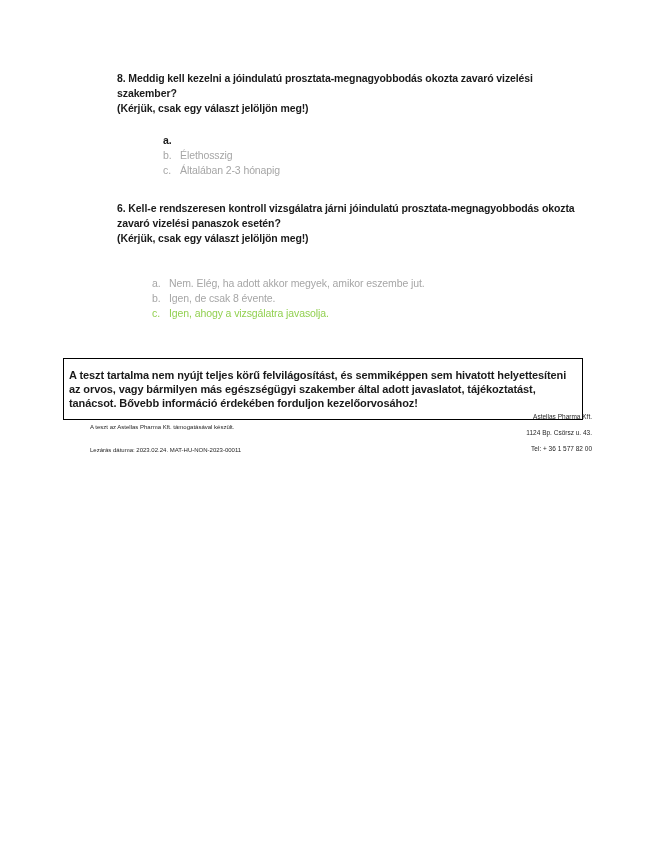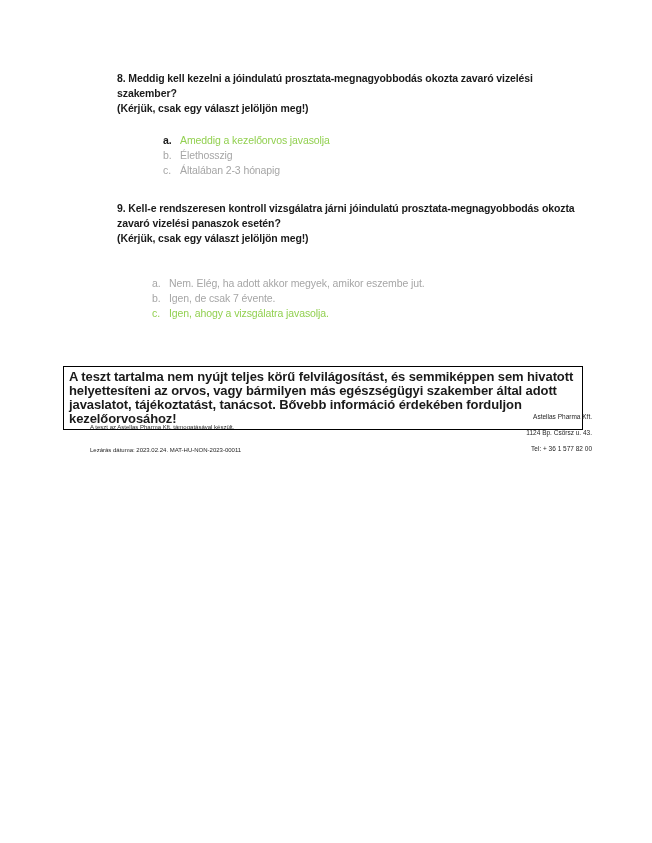--- a/index.html
+++ b/index.html
@@ -33,25 +33,25 @@
   .options-q8 { left: 163px; top: 133px; }
   .options-q9 { left: 152px; top: 276px; }
   .opt { display: flex; }
   .letter { flex: 0 0 17px; width: 17px; }
   .gray  { color: #a6a6a6; font-weight: 400; }
   .green { color: #92d050; font-weight: 400; }
   .dark-bold { color: #1a1a1a; font-weight: 700; }
   .disclaimer-box {
     position: absolute;
     left: 63px;
-    top: 366px;
+    top: 358px;
     width: 508px;
     border: 1px solid #000000;
-    padding: 3px 5px;
-    font-size: 13px;
+    padding: 9px 5px;
+    font-size: 11px;
     font-weight: 700;
     line-height: 14px;
     letter-spacing: -0.1px;
     color: #1a1a1a;
   }
   .disclaimer-box p { margin: 0; }
   .footer-left {
     position: absolute;
     left: 90px;
     top: 416px;
@@ -78,46 +78,45 @@
 
   <section class="question q8-title">
     <div>8. Meddig  kell kezelni a jóindulatú prosztata-megnagyobbodás okozta zavaró vizelési</div>
     <div>szakember?</div>
     <div>(Kérjük, csak egy választ jelöljön meg!)</div>
   </section>
 
   <section class="options options-q8">
     <div class="opt">
       <span class="letter dark-bold">a.</span>
-      <span class="green">Ameddig a kezelőorvos  javasolja</span>
     </div>
     <div class="opt">
       <span class="letter gray">b.</span>
       <span class="gray">Élethosszig</span>
     </div>
     <div class="opt">
       <span class="letter gray">c.</span>
       <span class="gray">Általában 2-3 hónapig</span>
     </div>
   </section>
 
   <section class="question q9-title">
-    <div>9. Kell-e rendszeresen kontroll vizsgálatra járni jóindulatú prosztata-megnagyobbodás okozta</div>
+    <div>6. Kell-e rendszeresen kontroll vizsgálatra járni jóindulatú prosztata-megnagyobbodás okozta</div>
     <div>zavaró vizelési panaszok esetén?</div>
     <div>(Kérjük, csak egy választ jelöljön meg!)</div>
   </section>
 
   <section class="options options-q9">
     <div class="opt">
       <span class="letter gray">a.</span>
       <span class="gray">Nem. Elég, ha adott akkor megyek, amikor eszembe jut.</span>
     </div>
     <div class="opt">
       <span class="letter gray">b.</span>
-      <span class="gray">Igen, de csak 7 évente.</span>
+      <span class="gray">Igen, de csak 8 évente.</span>
     </div>
     <div class="opt">
       <span class="letter green">c.</span>
       <span class="green">Igen, ahogy a vizsgálatra javasolja.</span>
     </div>
   </section>
 
   <div class="disclaimer-box">
     <p>A teszt tartalma nem nyújt teljes körű felvilágosítást, és semmiképpen sem hivatott helyettesíteni az orvos, vagy bármilyen más egészségügyi szakember által adott javaslatot, tájékoztatást, tanácsot. Bővebb információ érdekében forduljon kezelőorvosához!</p>
   </div>

